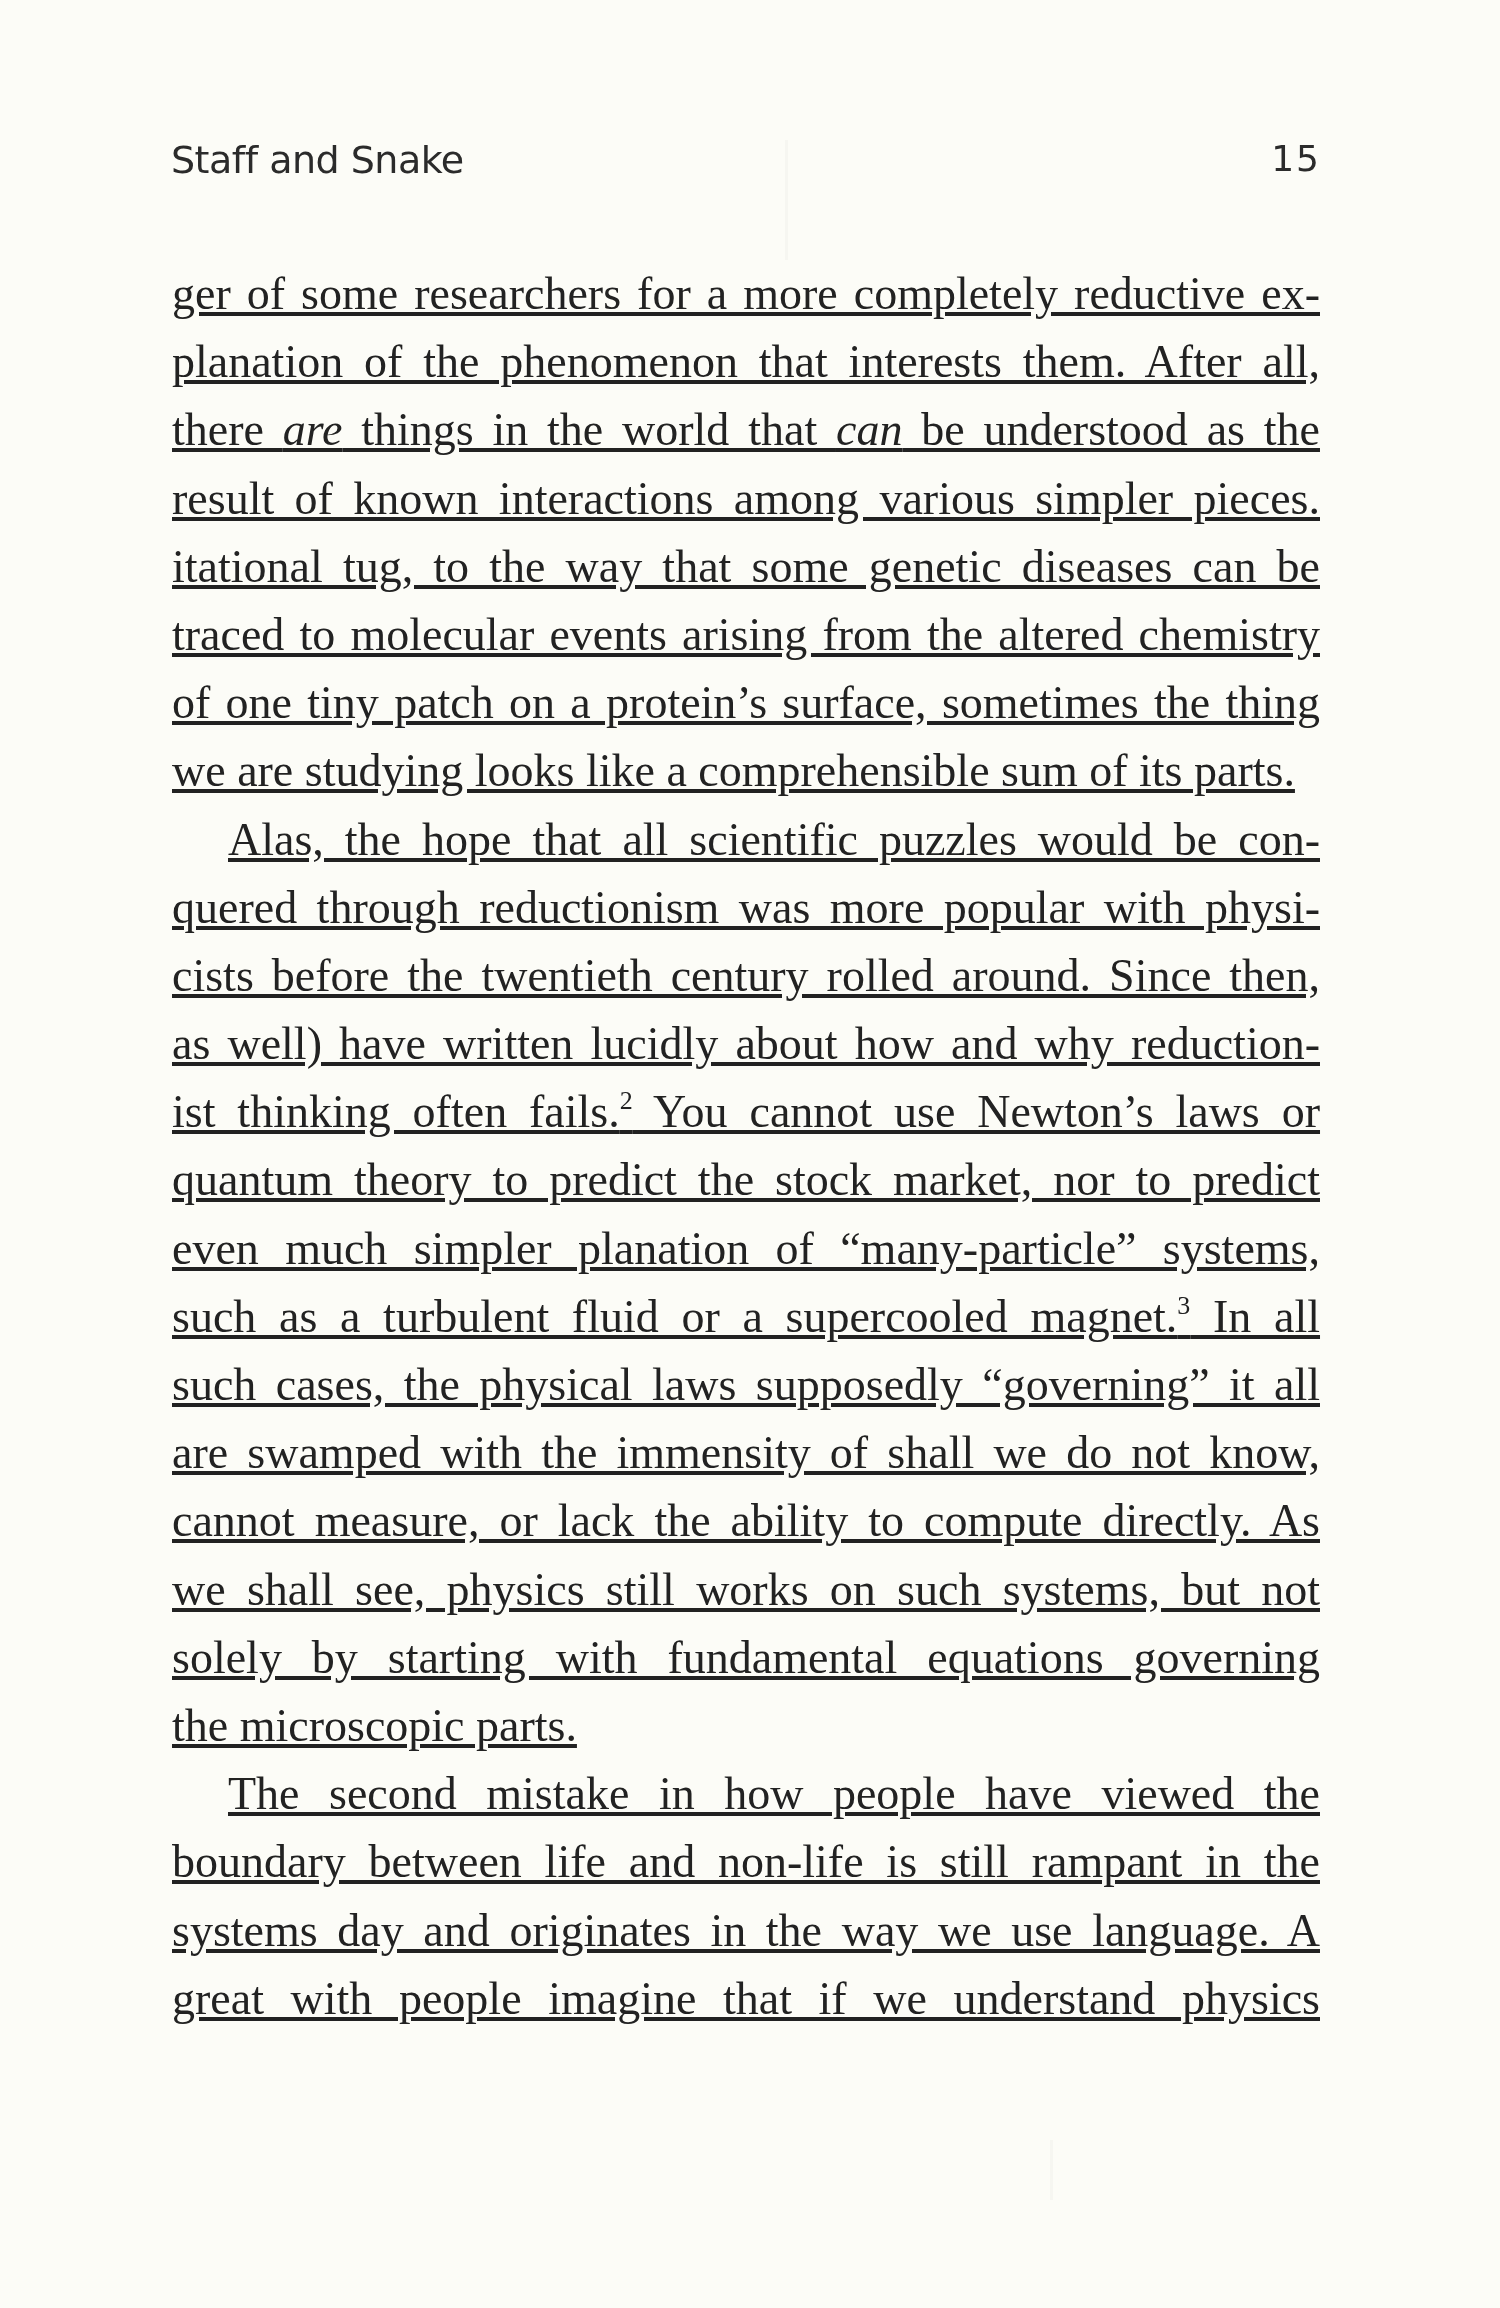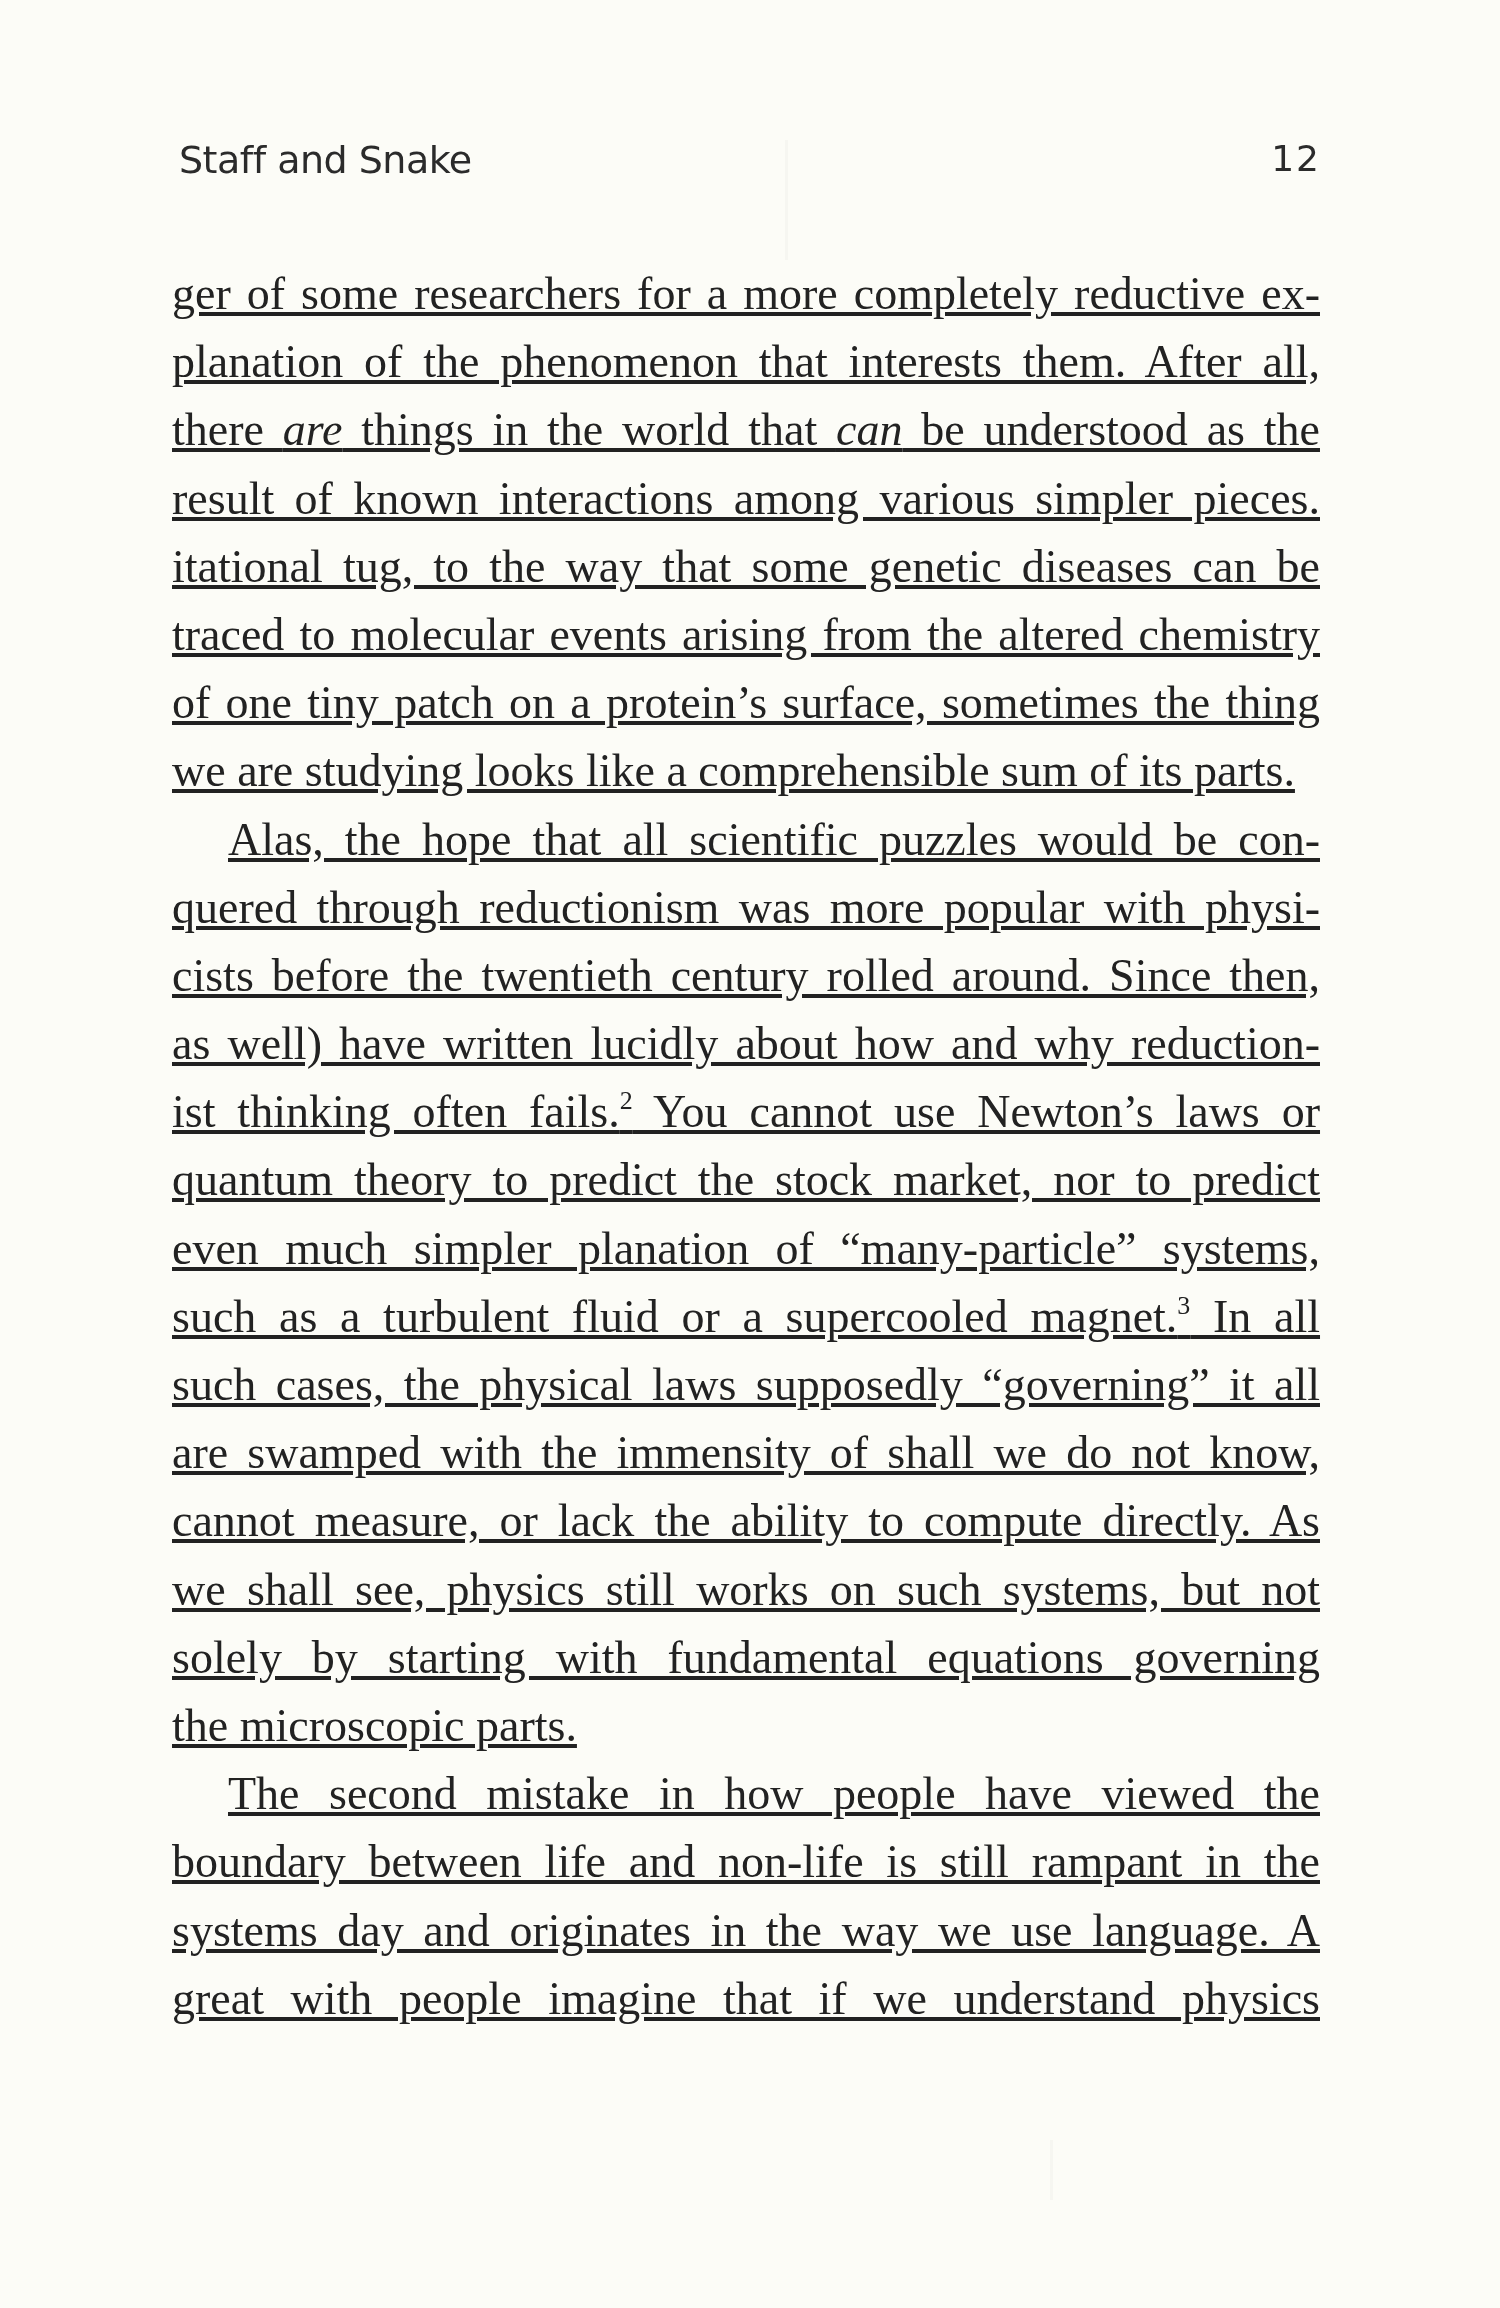--- a/index.html
+++ b/index.html
@@ -8,21 +8,21 @@
     background: #fcfcf7;
     position: relative; overflow: hidden;
     color: #262626;
   }
   .running-head {
     position: absolute; left: 171px; top: 138px; width: 1150px; height: 50px;
   }
   .running-title {
     position: absolute; left: 0; top: 0;
     font-family: "DejaVu Sans", sans-serif;
-    font-size: 38px; letter-spacing: -0.5px; color: #2b2b2b; margin-left: 8px;
+    font-size: 38px; letter-spacing: -0.5px; color: #2b2b2b;
   }
   .page-number {
     position: absolute; right: 0; top: 0;
     font-family: "DejaVu Sans", sans-serif;
     font-size: 36px; color: #2b2b2b; letter-spacing: 2px;
   }
   .body-text {
     position: absolute; left: 172px; top: 260px; width: 1148px;
     font-family: "Liberation Serif", serif;
     font-size: 46px; line-height: 68.2px;
@@ -43,21 +43,21 @@
   }
 </style>
 </head>
 <body>
 
 <div class="scan-mark" style="left:785px;top:140px;height:120px;"></div>
 <div class="scan-mark" style="left:1050px;top:2140px;height:60px;"></div>
 
 <header class="running-head">
   <span class="running-title">Staff and Snake</span>
-  <span class="page-number">12</span>
+  <span class="page-number">15</span>
 </header>
 
 <main class="body-text" id="body-text">
     <div>
       <span class="line">ger of some researchers for a more completely reductive ex-</span>
       <span class="line">planation of the phenomenon that interests them. After all,</span>
       <span class="line">there <i>are</i> things in the world that <i>can</i> be understood as the</span>
       <span class="line">result of known interactions among various simpler pieces.</span>
       <span class="line">itational tug, to the way that some genetic diseases can be</span>
       <span class="line">traced to molecular events arising from the altered chemistry</span>

